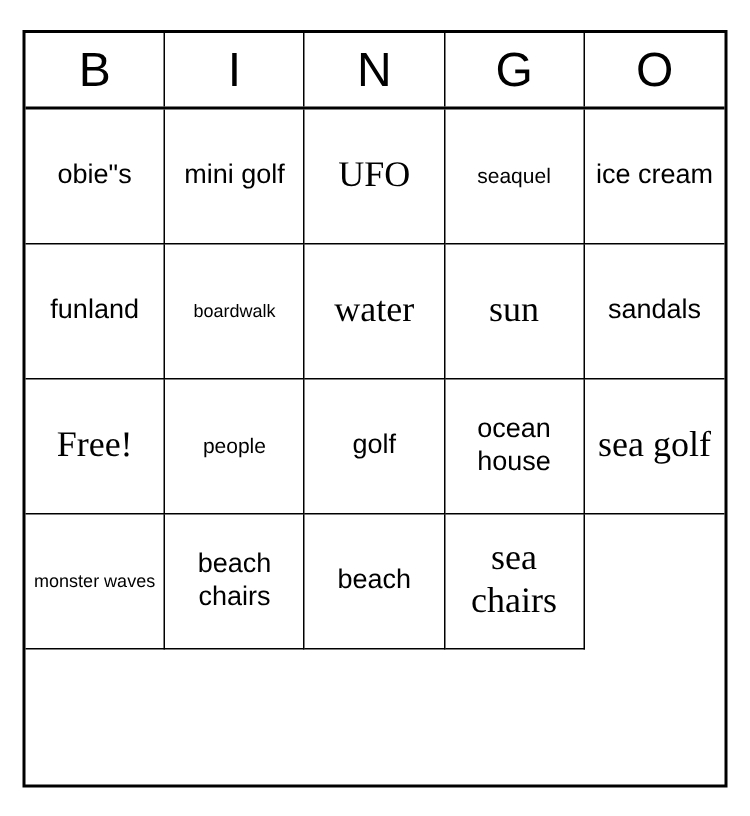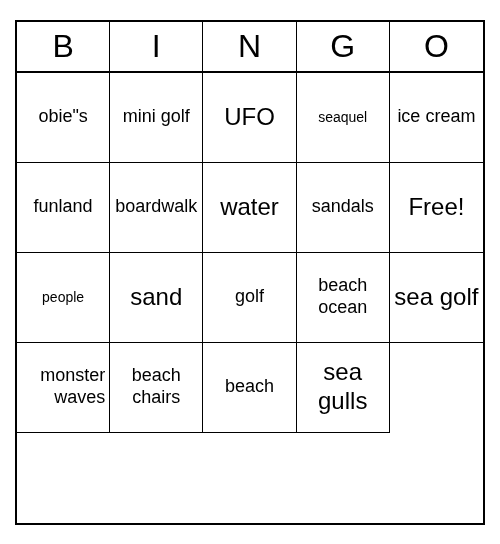--- a/index.html
+++ b/index.html
@@ -65,32 +65,33 @@
     .bingo-cell:nth-child(n+21) {
       border-bottom: none;
     }
 
     .cell-text {
       line-height: 1.2;
     }
 
     .size-large {
       font-size: 24px;
+      font-family: Liberation Serif, serif;
     }
 
     .size-medium {
       font-size: 18px;
     }
 
     .size-small {
       font-size: 14px;
     }
 
     .size-xsmall {
-      font-size: 18px;
+      font-size: 12px;
       text-align: right;
     }
   </style>
 </head>
 <body>
 
 <div class="bingo-card">
   <div class="bingo-header">
   <div class="bingo-header-cell">B</div>
       <div class="bingo-header-cell">I</div>
@@ -117,46 +118,46 @@
       <div class="bingo-cell">
         <span class="cell-text size-medium">funland</span>
       </div>
       <div class="bingo-cell">
         <span class="cell-text size-xsmall">boardwalk</span>
       </div>
       <div class="bingo-cell">
         <span class="cell-text size-large">water</span>
       </div>
       <div class="bingo-cell">
+        <span class="cell-text size-large">sun</span>
+      </div>
+      <div class="bingo-cell">
         <span class="cell-text size-medium">sandals</span>
       </div>
       <div class="bingo-cell">
         <span class="cell-text size-large">Free!</span>
       </div>
       <div class="bingo-cell">
         <span class="cell-text size-small">people</span>
       </div>
       <div class="bingo-cell">
-        <span class="cell-text size-large">sand</span>
-      </div>
-      <div class="bingo-cell">
         <span class="cell-text size-medium">golf</span>
       </div>
       <div class="bingo-cell">
-        <span class="cell-text size-medium">beach ocean</span>
+        <span class="cell-text size-medium">ocean house</span>
       </div>
       <div class="bingo-cell">
         <span class="cell-text size-large">sea golf</span>
       </div>
       <div class="bingo-cell">
         <span class="cell-text size-xsmall">monster waves</span>
       </div>
       <div class="bingo-cell">
         <span class="cell-text size-medium">beach chairs</span>
       </div>
       <div class="bingo-cell">
         <span class="cell-text size-medium">beach</span>
       </div>
       <div class="bingo-cell">
-        <span class="cell-text size-large">sea gulls</span>
+        <span class="cell-text size-large">sea chairs</span>
       </div>
     </div>
 </div>
 
 </body></html>

